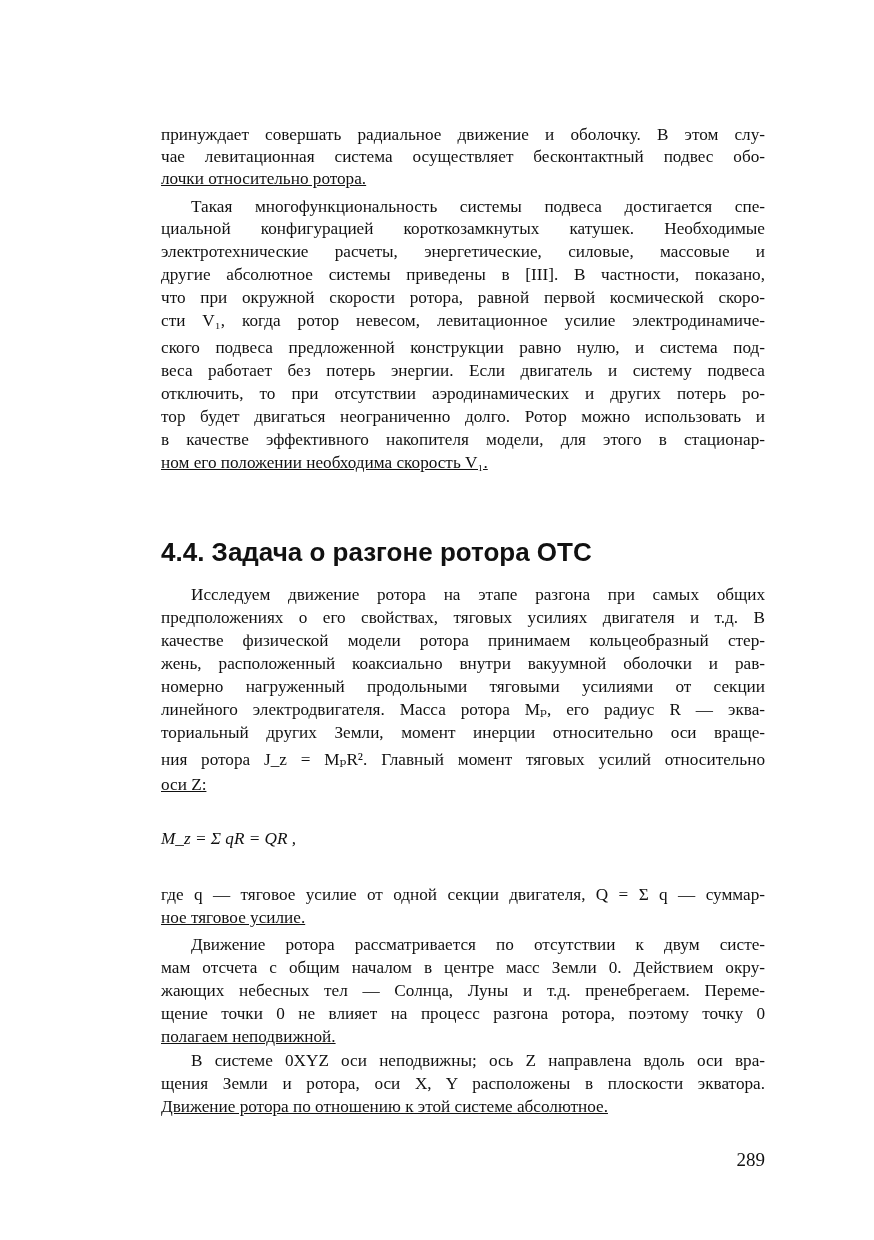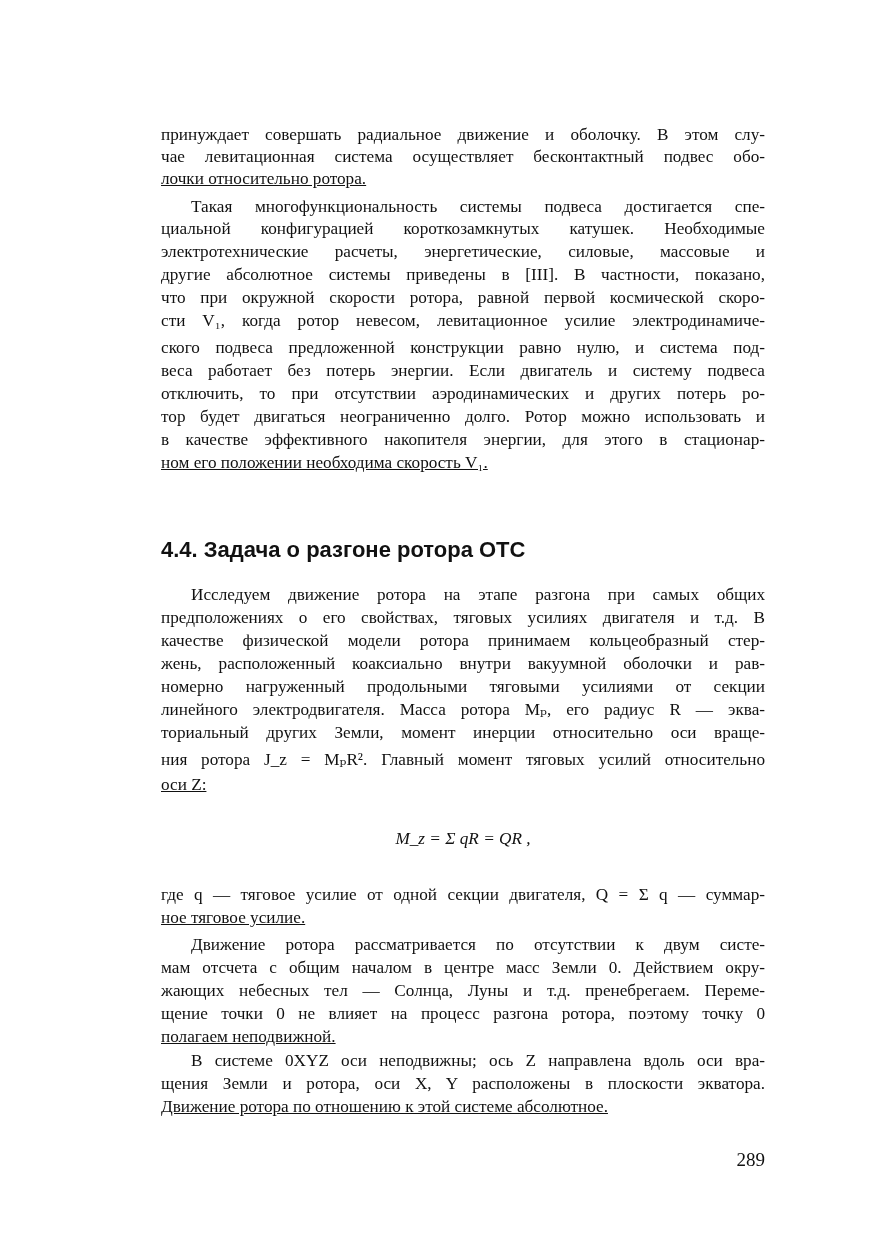--- a/index.html
+++ b/index.html
@@ -4,22 +4,22 @@
 <style>
   html, body { margin: 0; padding: 0; background: #ffffff; }
   body { width: 874px; height: 1240px; position: relative; overflow: hidden;
          font-family: "Liberation Serif", "DejaVu Serif", serif; color: #111; }
   .page { position: absolute; left: 161px; top: 0; width: 604px; }
   .line { position: absolute; left: 0; width: 604px; font-size: 17.2px; line-height: 22px;
           white-space: nowrap; text-align: justify; text-align-last: justify; }
   .line.last { text-align-last: left; text-decoration: underline; }
   .line.indent { padding-left: 30px; width: 574px; }
   .heading { position: absolute; left: 0; font-family: "Liberation Sans", "DejaVu Sans", sans-serif;
-             font-weight: bold; font-size: 22px; white-space: nowrap; }
-  .formula { position: absolute; left: 0; width: 604px; text-align: center; font-size: 17.2px;
+             font-weight: bold; font-size: 26px; white-space: nowrap; }
+  .formula { position: absolute; left: 0; width: 604px; font-size: 17.2px;
              font-style: italic; }
   .pagenum { position: absolute; left: 0; width: 604px; text-align: right; font-size: 19px; }
 </style>
 </head>
 <body>
 
 <div class="page">
 
   <div>
     <div class="line" style="top:124px">принуждает совершать радиальное движение и оболочку. В этом слу-</div>
@@ -31,21 +31,21 @@
     <div class="line indent" style="top:196px">Такая многофункциональность системы подвеса достигается спе-</div>
     <div class="line" style="top:218px">циальной конфигурацией короткозамкнутых катушек. Необходимые</div>
     <div class="line" style="top:241px">электротехнические расчеты, энергетические, силовые, массовые и</div>
     <div class="line" style="top:264px">другие абсолютное системы приведены в [III]. В частности, показано,</div>
     <div class="line" style="top:287px">что при окружной скорости ротора, равной первой космической скоро-</div>
     <div class="line" style="top:310px">сти V₁, когда ротор невесом, левитационное усилие электродинамиче-</div>
     <div class="line" style="top:337px">ского подвеса предложенной конструкции равно нулю, и система под-</div>
     <div class="line" style="top:360px">веса работает без потерь энергии. Если двигатель и систему подвеса</div>
     <div class="line" style="top:383px">отключить, то при отсутствии аэродинамических и других потерь ро-</div>
     <div class="line" style="top:406px">тор будет двигаться неограниченно долго. Ротор можно использовать и</div>
-    <div class="line" style="top:429px">в качестве эффективного накопителя энергии, для этого в стационар-</div>
+    <div class="line" style="top:429px">в качестве эффективного накопителя модели, для этого в стационар-</div>
     <div class="line last" style="top:452px">ном его положении необходима скорость V₁.</div>
   </div>
 
   <div class="heading" style="top:537px">4.4. Задача о разгоне ротора ОТС</div>
 
   <div>
     <div class="line indent" style="top:584px">Исследуем движение ротора на этапе разгона при самых общих</div>
     <div class="line" style="top:607px">предположениях о его свойствах, тяговых усилиях двигателя и т.д. В</div>
     <div class="line" style="top:630px">качестве физической модели ротора принимаем кольцеобразный стер-</div>
     <div class="line" style="top:653px">жень, расположенный коаксиально внутри вакуумной оболочки и рав-</div>

